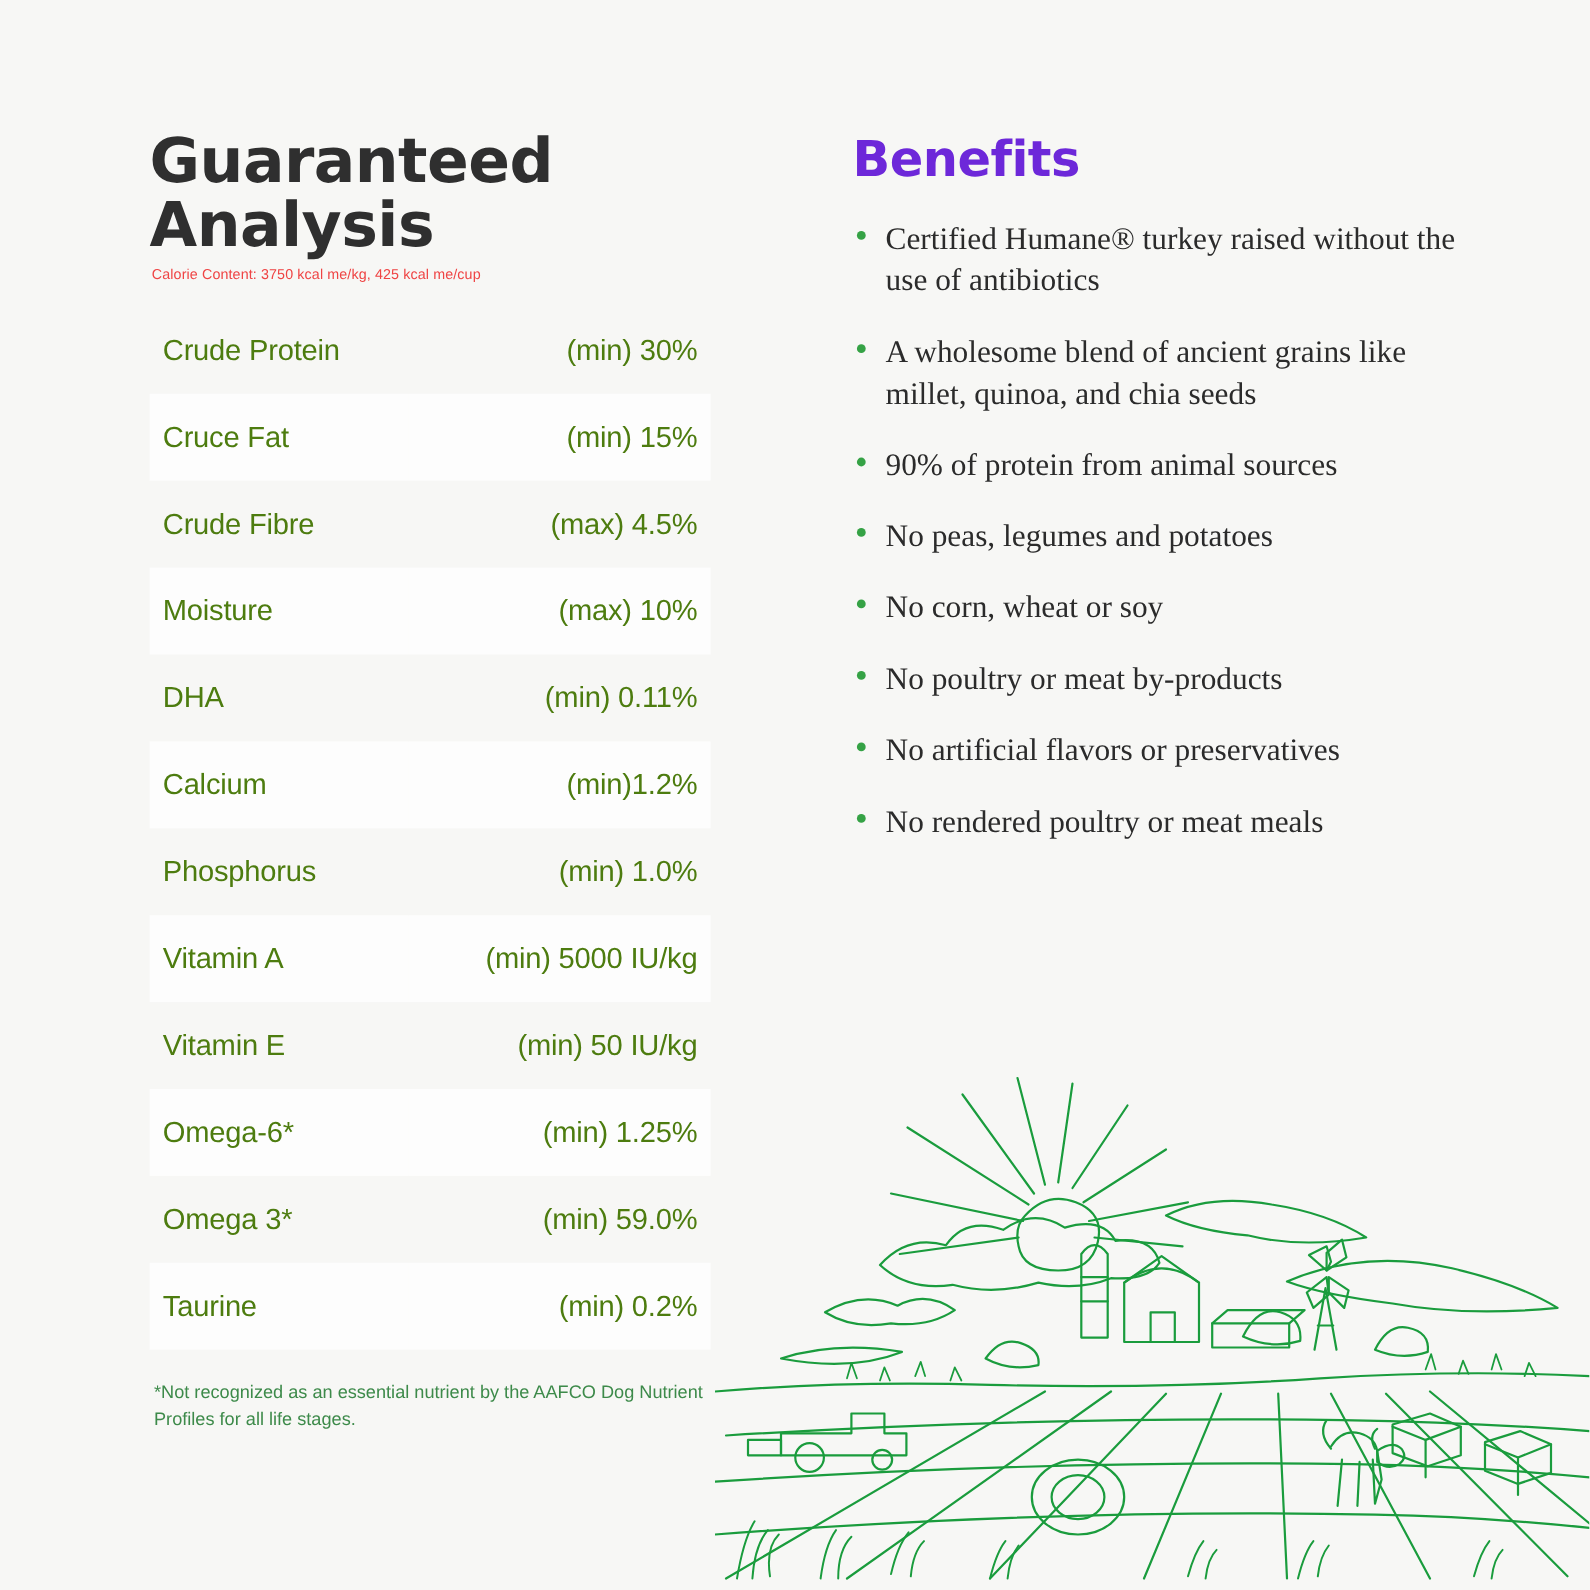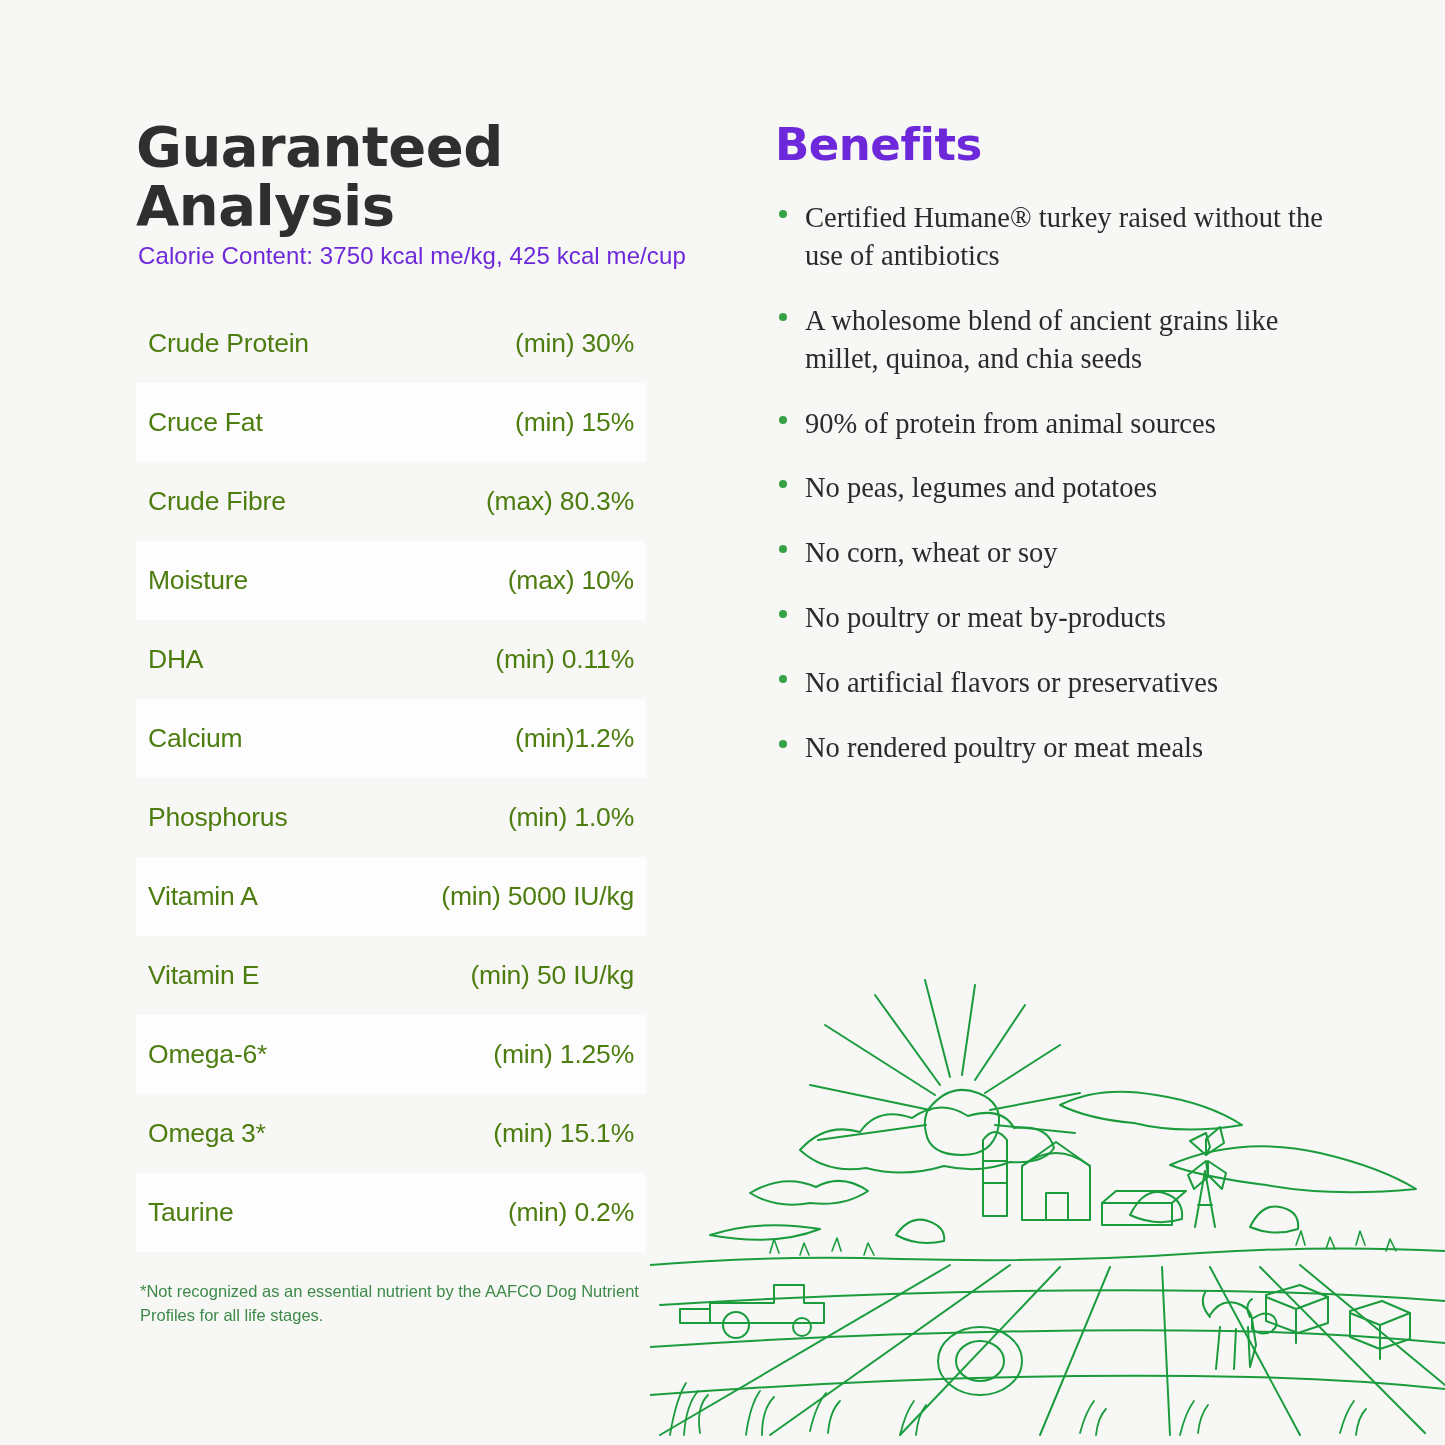--- a/index.html
+++ b/index.html
@@ -31,23 +31,23 @@
   .ga-title {
     font-size: 56px;
     font-weight: bold;
     letter-spacing: -0.5px;
     color: #2f2f2f;
     margin: 0 0 6px 0;
     line-height: 1.05;
     font-family: "DejaVu Sans", sans-serif;
   }
   .ga-calorie {
-    font-size: 24px;
-    color: #6d28d9;
-    margin: 0 0 34px 2px;
+    font-size: 13px;
+    color: #ef4444;
+    margin: 0 0 22px 2px;
     letter-spacing: 0.1px;
     white-space: nowrap;
   }
   .ga-table {
     width: 510px;
     border-collapse: collapse;
   }
   .ga-table tr {
     height: 79px;
   }
@@ -141,21 +141,21 @@
         <tr class="ga-row-plain">
           <td class="ga-name">Crude Protein</td>
           <td class="ga-value">(min) 30%</td>
         </tr>
         <tr class="ga-row-alt">
           <td class="ga-name">Cruce Fat</td>
           <td class="ga-value">(min) 15%</td>
         </tr>
         <tr class="ga-row-plain">
           <td class="ga-name">Crude Fibre</td>
-          <td class="ga-value">(max) 80.3%</td>
+          <td class="ga-value">(max) 4.5%</td>
         </tr>
         <tr class="ga-row-alt">
           <td class="ga-name">Moisture</td>
           <td class="ga-value">(max) 10%</td>
         </tr>
         <tr class="ga-row-plain">
           <td class="ga-name">DHA</td>
           <td class="ga-value">(min) 0.11%</td>
         </tr>
         <tr class="ga-row-alt">
@@ -173,21 +173,21 @@
         <tr class="ga-row-plain">
           <td class="ga-name">Vitamin E</td>
           <td class="ga-value">(min) 50 IU/kg</td>
         </tr>
         <tr class="ga-row-alt">
           <td class="ga-name">Omega-6*</td>
           <td class="ga-value">(min) 1.25%</td>
         </tr>
         <tr class="ga-row-plain">
           <td class="ga-name">Omega 3*</td>
-          <td class="ga-value">(min) 15.1%</td>
+          <td class="ga-value">(min) 59.0%</td>
         </tr>
         <tr class="ga-row-alt">
           <td class="ga-name">Taurine</td>
           <td class="ga-value">(min) 0.2%</td>
         </tr>
       </tbody>
     </table>
 
     <div class="ga-footnote">*Not recognized as an essential nutrient by the AAFCO Dog Nutrient Profiles for all life stages.</div>
   </div>

